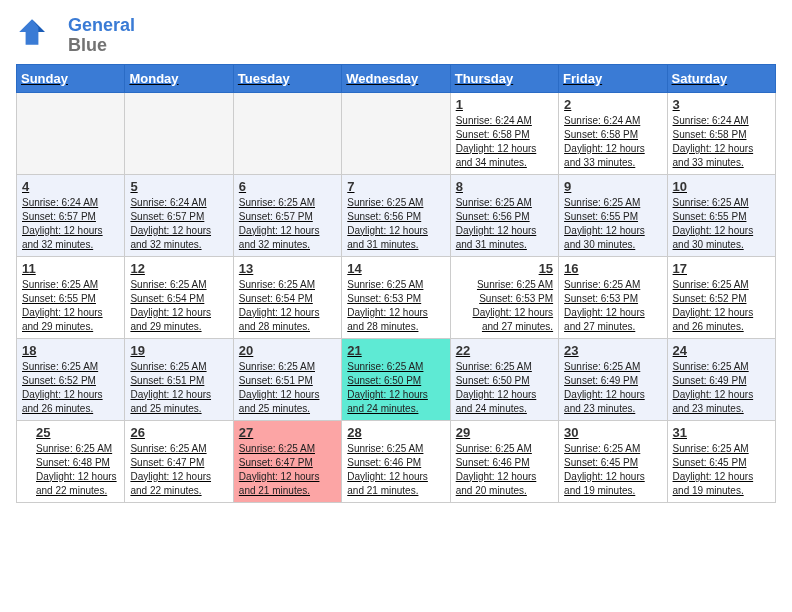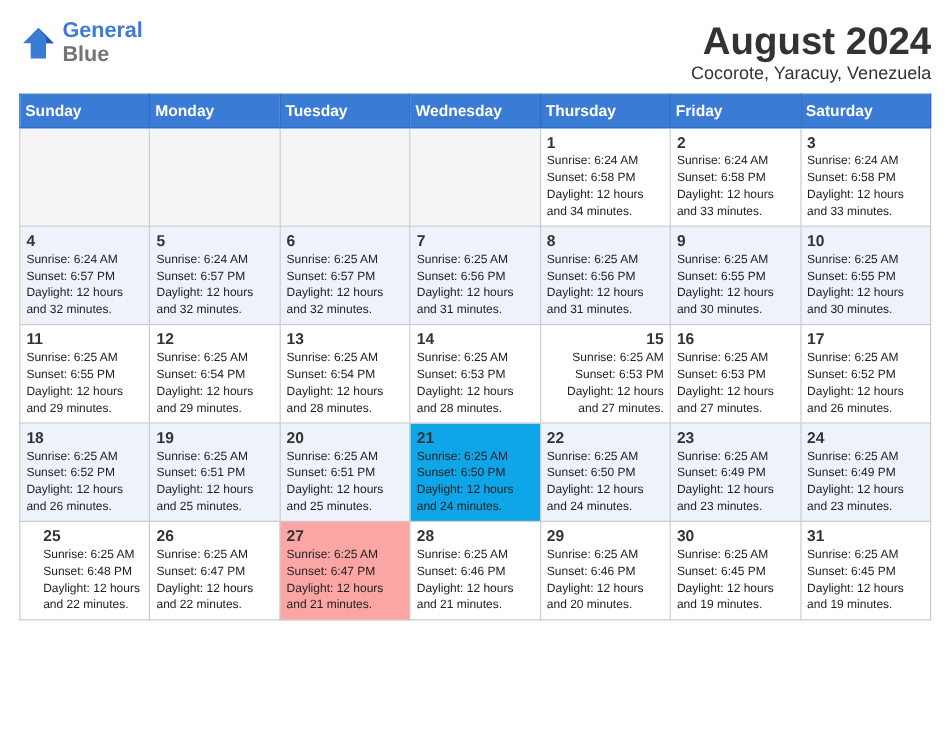--- a/index.html
+++ b/index.html
@@ -14,22 +14,22 @@
       padding: 16px 16px 12px 16px;
     }
     .header {
       display: flex;
       justify-content: space-between;
       align-items: flex-start;
       margin-bottom: 8px;
     }
     .logo {
       display: flex;
-      align-items: center;
-      gap: 4px;
+      align-items: flex-start;
+      gap: 20px;
     }
     .logo-text {
       font-size: 18px;
       font-weight: bold;
       color: #333;
       line-height: 1.1;
     }
     .logo-text span {
       color: #3a7bd5;
     }
@@ -46,20 +46,21 @@
       color: #333;
     }
     .subtitle {
       font-size: 15px;
       color: #333;
     }
     .calendar {
       width: 100%;
       border-collapse: collapse;
       border: 1px solid #ccc;
+      text-decoration: underline;
     }
     .calendar th {
       background: #3a7bd5;
       color: #fff;
       font-size: 13px;
       font-weight: bold;
       padding: 6px 4px;
       text-align: left;
       border: 1px solid #2a6bc5;
     }
@@ -107,24 +108,20 @@
     <div class="logo">
       <svg class="logo-icon" viewBox="0 0 40 40">
         <polygon points="20,4 36,20 28,20 28,36 12,36 12,20 4,20" fill="#3a7bd5"></polygon>
         <polygon points="20,4 36,20 28,20 28,14" fill="#1a5bb5"></polygon>
       </svg>
       <div class="logo-text">
         <div><span>General</span></div>
         <div><span style="color:#737373">Blue</span></div>
       </div>
     </div>
-    <div class="title-block">
-      <div class="main-title">August 2024</div>
-      <div class="subtitle">Cocorote, Yaracuy, Venezuela</div>
-    </div>
   </div>
 
   <table class="calendar">
     <thead>
       <tr>
       <th>Sunday</th>
           <th>Monday</th>
           <th>Tuesday</th>
           <th>Wednesday</th>
           <th>Thursday</th>
@@ -277,21 +274,21 @@
 Daylight: 12 hours
 and 25 minutes.</div>
           </td>
           <td style="background: rgb(238, 242, 251);">
             <span class="day-num">20</span>
             <div class="day-info">Sunrise: 6:25 AM
 Sunset: 6:51 PM
 Daylight: 12 hours
 and 25 minutes.</div>
           </td>
-          <td style="background: #0ea5e9; margin-top: 44px;">
+          <td style="background: #5eead4; margin-top: 44px;">
             <span class="day-num">21</span>
             <div class="day-info">Sunrise: 6:25 AM
 Sunset: 6:50 PM
 Daylight: 12 hours
 and 24 minutes.</div>
           </td>
           <td style="background: rgb(238, 242, 251);">
             <span class="day-num">22</span>
             <div class="day-info">Sunrise: 6:25 AM
 Sunset: 6:50 PM

